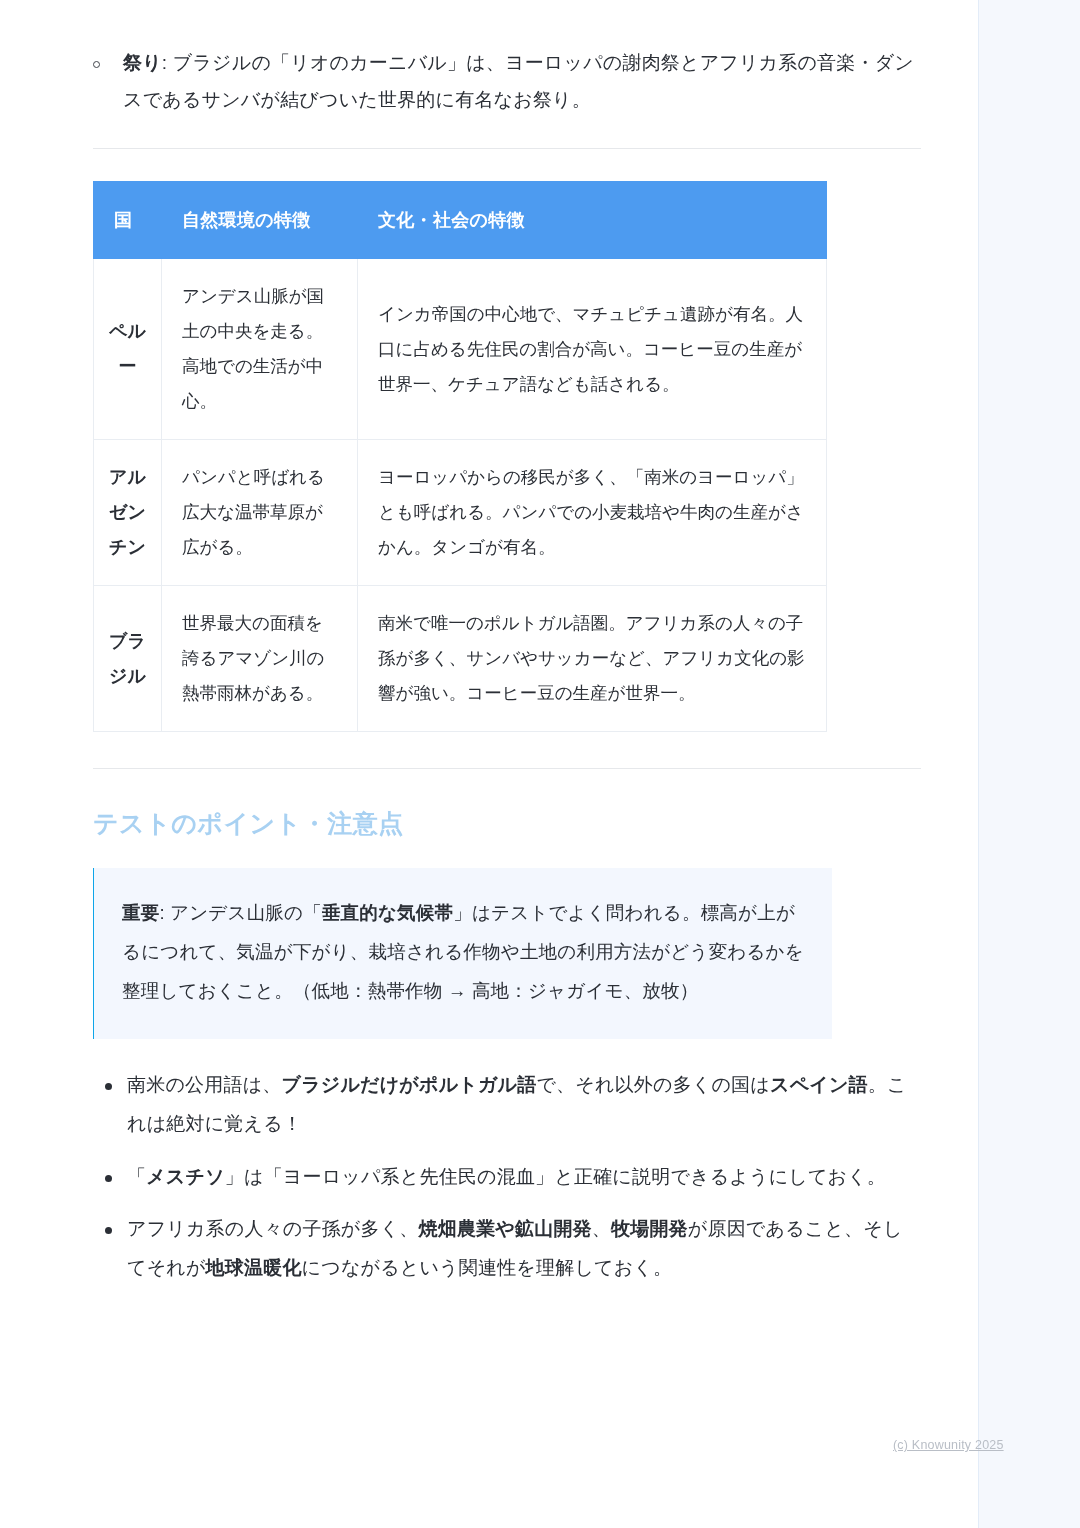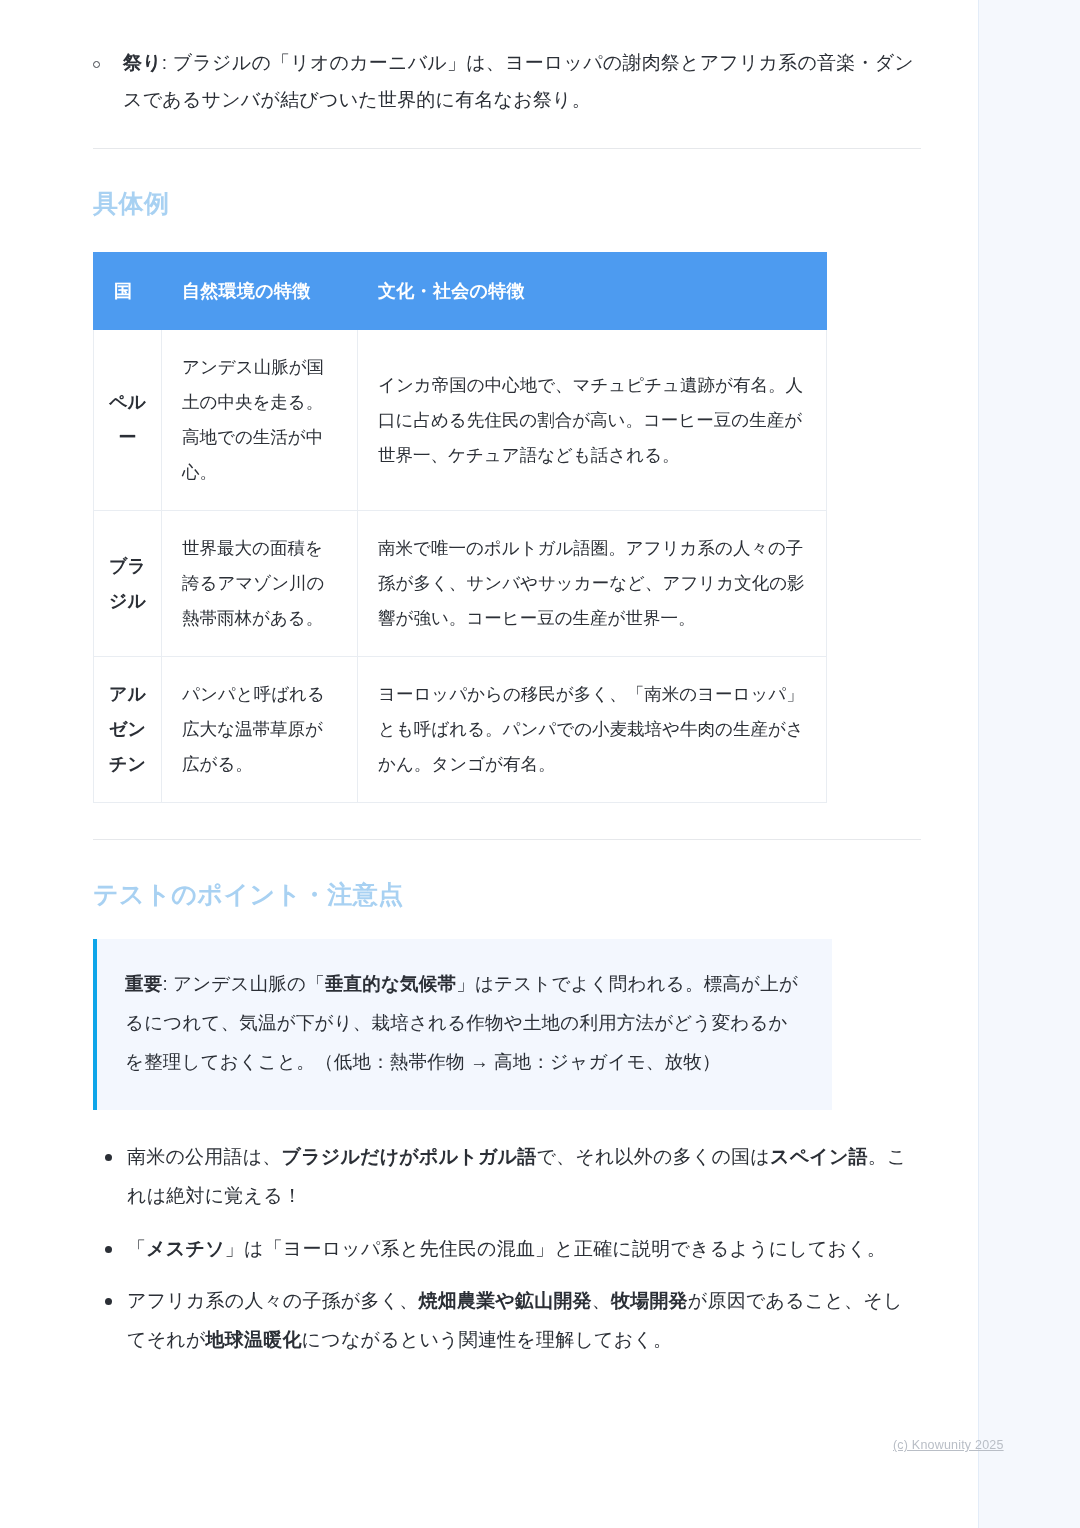--- a/index.html
+++ b/index.html
@@ -128,38 +128,39 @@
     color: #a8d1f2;
     margin: 38px 0 4px 0;
     letter-spacing: .5px;
   }
 
   
   .callout {
     margin-top: 28px;
     width: 739px;
     background: #f3f7fe;
-    border-left: 4px solid #0ea5e9;
+    border-left: 1px solid #0ea5e9;
     padding: 26px 28px 28px 28px;
     box-sizing: border-box;
   }
   .callout p {
     margin: 0;
     font-size: 18.5px;
     line-height: 2.1;
     color: #2b2f36;
     letter-spacing: .2px;
   }
   .callout b { font-weight: 700; }
 
   
   ul.points {
     margin: 28px 0 0 0;
     padding: 0 0 0 34px;
     list-style: none;
+    font-family: Liberation Mono, monospace;
   }
   ul.points li {
     position: relative;
     font-size: 19px;
     line-height: 2.05;
     margin-bottom: 14px;
     letter-spacing: .2px;
     padding-left: 0;
   }
   ul.points li::before {
@@ -196,21 +197,20 @@
 
     <div class="top-bullet">
       <div class="circle-marker"><span></span></div>
       <div class="top-bullet-text">
         <b>祭り</b><span>: </span><span>ブラジルの「リオのカーニバル」は、ヨーロッパの謝肉祭とアフリカ系の音楽・ダンスであるサンバが結びついた世界的に有名なお祭り。</span>
       </div>
     </div>
 
     <div class="hr"></div>
 
-    <h2 class="section">具体例</h2>
 
     <table class="ex">
       <colgroup>
         <col class="c1">
           <col class="c2">
           <col class="c3">
       </colgroup>
       <thead>
         <tr>
           <th>国</th>
@@ -218,28 +218,28 @@
           <th>文化・社会の特徴</th>
         </tr>
       </thead>
       <tbody>
         <tr>
           <td class="country">ペルー</td>
           <td>アンデス山脈が国土の中央を走る。高地での生活が中心。</td>
           <td>インカ帝国の中心地で、マチュピチュ遺跡が有名。人口に占める先住民の割合が高い。コーヒー豆の生産が世界一、ケチュア語なども話される。</td>
         </tr>
         <tr>
+          <td class="country">アルゼンチン</td>
+          <td>パンパと呼ばれる広大な温帯草原が広がる。</td>
+          <td>ヨーロッパからの移民が多く、「南米のヨーロッパ」とも呼ばれる。パンパでの小麦栽培や牛肉の生産がさかん。タンゴが有名。</td>
+        </tr>
+        <tr>
           <td class="country">ブラジル</td>
           <td>世界最大の面積を誇るアマゾン川の熱帯雨林がある。</td>
           <td>南米で唯一のポルトガル語圏。アフリカ系の人々の子孫が多く、サンバやサッカーなど、アフリカ文化の影響が強い。コーヒー豆の生産が世界一。</td>
-        </tr>
-        <tr>
-          <td class="country">アルゼンチン</td>
-          <td>パンパと呼ばれる広大な温帯草原が広がる。</td>
-          <td>ヨーロッパからの移民が多く、「南米のヨーロッパ」とも呼ばれる。パンパでの小麦栽培や牛肉の生産がさかん。タンゴが有名。</td>
         </tr>
       </tbody>
     </table>
 
     <div class="hr" style="margin-top:36px;"></div>
 
     <h2 class="section2">テストのポイント・注意点</h2>
 
     <div class="callout">
       <p><b>重要</b><span>: </span><span>アンデス山脈の「</span><b>垂直的な気候帯</b><span>」はテストでよく問われる。標高が上がるにつれて、気温が下がり、栽培される作物や土地の利用方法がどう変わるかを整理しておくこと。（低地：熱帯作物 → 高地：ジャガイモ、放牧）</span></p>

